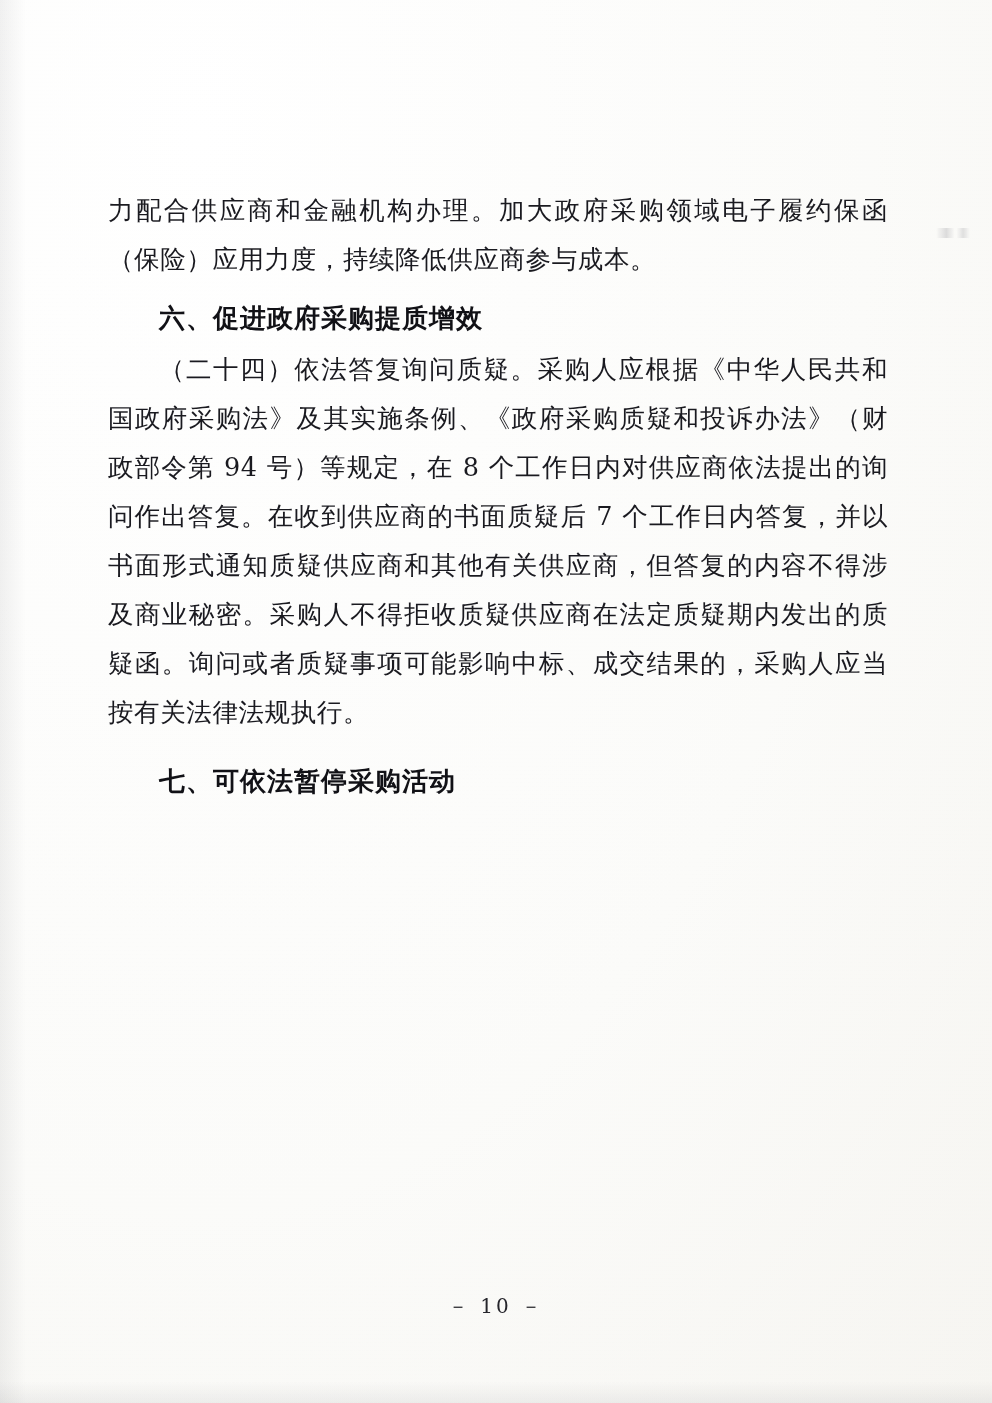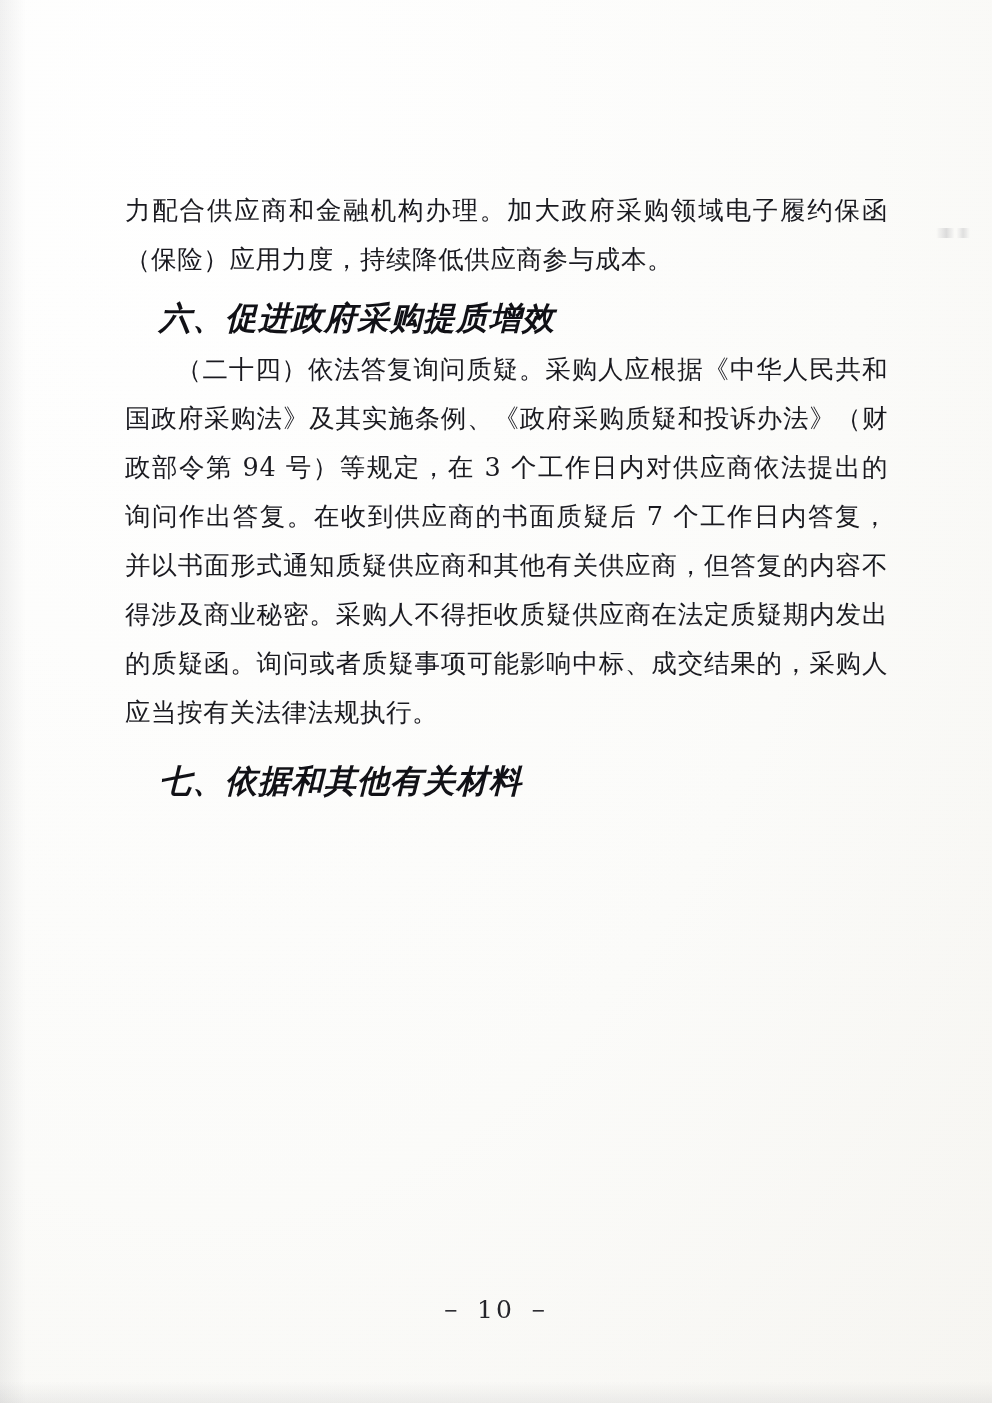--- a/index.html
+++ b/index.html
@@ -36,46 +36,45 @@
     left: 108px;
     top: 186px;
     width: 780px;
   }
   .para {
     font-size: 25.5px;
     line-height: 49px;
     color: #1a1a20;
     text-align: justify;
     letter-spacing: 0.6px;
-    margin: 0 0 0 17px;
+    margin: 0 0 0 0;
     font-family: "DejaVu Serif", "Liberation Serif", serif;
   }
   .para.indent {
     text-indent: 51px;
   }
   .heading {
-    font-size: 32px;
+    font-size: 26px;
     line-height: 49px;
     color: #111116;
     font-weight: bold;
     text-indent: 51px;
     letter-spacing: 1px;
     margin: 4px 0 2px 0;
     font-family: "DejaVu Sans", "Liberation Sans", sans-serif;
-    font-style: italic;
   }
   .gap-sm { height: 6px; }
   .gap-md { height: 10px; }
   .page-number {
     position: absolute;
     left: 0;
     right: 0;
     top: 1293px;
     text-align: center;
-    font-size: 25px;
+    font-size: 20px;
     color: #25252b;
     letter-spacing: 3px;
     font-family: "DejaVu Serif", "Liberation Serif", serif;
   }
   .edge-mark {
     position: absolute;
     right: 22px;
     top: 228px;
     width: 34px;
     height: 10px;
@@ -113,25 +112,25 @@
   <div class="scan-noise"></div>
 
   <div class="content">
 
     <p class="para">力配合供应商和金融机构办理。加大政府采购领域电子履约保函（保险）应用力度，持续降低供应商参与成本。</p>
 
     <div class="gap-sm"></div>
 
     <h2 class="heading">六、促进政府采购提质增效</h2>
 
-    <p class="para indent">（二十四）依法答复询问质疑。采购人应根据《中华人民共和国政府采购法》及其实施条例、《政府采购质疑和投诉办法》（财政部令第 94 号）等规定，在 3 个工作日内对供应商依法提出的询问作出答复。在收到供应商的书面质疑后 7 个工作日内答复，并以书面形式通知质疑供应商和其他有关供应商，但答复的内容不得涉及商业秘密。采购人不得拒收质疑供应商在法定质疑期内发出的质疑函。询问或者质疑事项可能影响中标、成交结果的，采购人应当按有关法律法规执行。</p>
+    <p class="para indent">（二十四）依法答复询问质疑。采购人应根据《中华人民共和国政府采购法》及其实施条例、《政府采购质疑和投诉办法》（财政部令第 94 号）等规定，在 8 个工作日内对供应商依法提出的询问作出答复。在收到供应商的书面质疑后 7 个工作日内答复，并以书面形式通知质疑供应商和其他有关供应商，但答复的内容不得涉及商业秘密。采购人不得拒收质疑供应商在法定质疑期内发出的质疑函。询问或者质疑事项可能影响中标、成交结果的，采购人应当按有关法律法规执行。</p>
 
     <div class="gap-md"></div>
 
 
     <div class="gap-sm"></div>
 
-    <h2 class="heading">七、依据和其他有关材料</h2>
+    <h2 class="heading">七、可依法暂停采购活动</h2>
 
   </div>
 
   <div class="page-number">－ 10 －</div>
 </div>
 
 </body></html>

